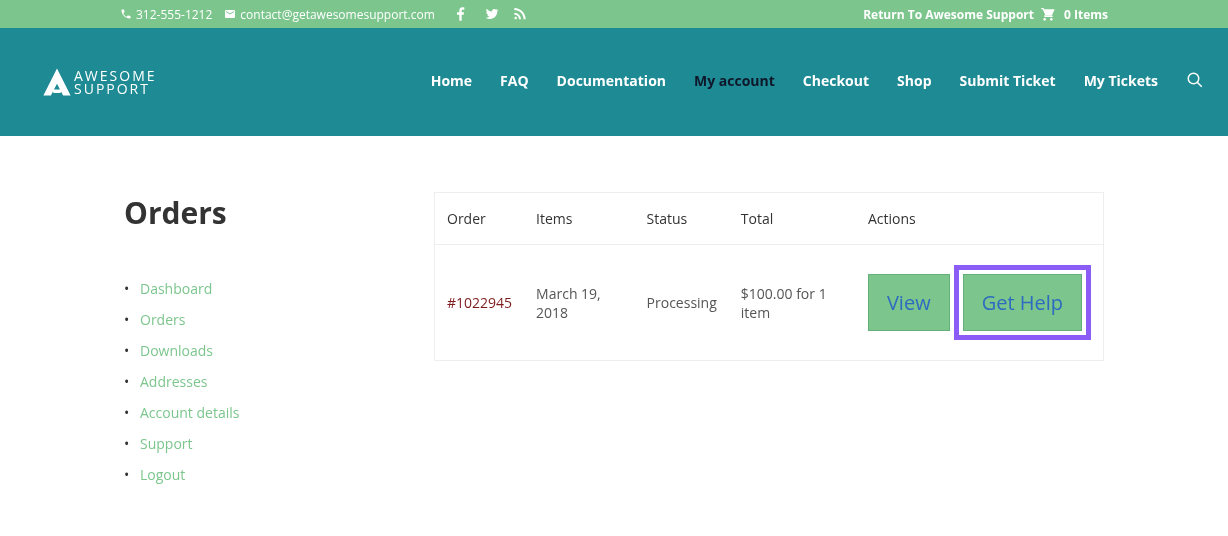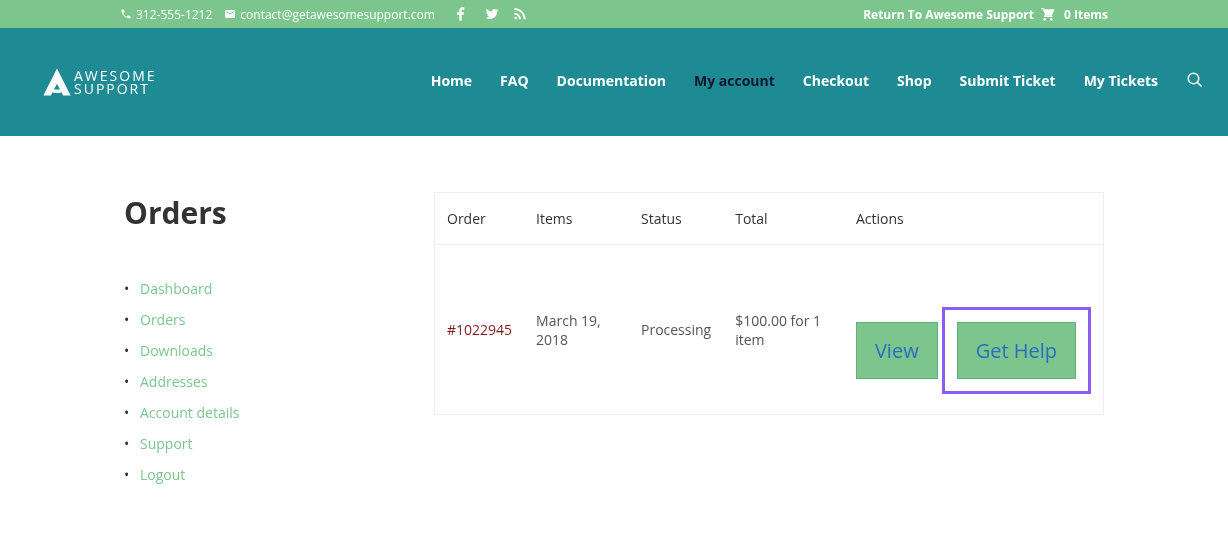--- a/index.html
+++ b/index.html
@@ -40,21 +40,21 @@
   .main { flex:1; }
 
   
   .orders { border:1px solid #eee; border-collapse:collapse; width:100%; font-size:14px; }
   .orders th { text-align:left; font-weight:400; color:#333; border-bottom:1px solid #eee; padding:16px 12px; }
   .orders td { padding:20px 12px; color:#555; border-bottom:1px solid #eee; vertical-align:middle; }
   .orders td.order-num a { color:#7f1d1d; }
   .actions-cell { white-space:nowrap; }
   .btn { display:inline-block; background:#7cc68d; color:#2d6bc0; font-size:20px; padding:14px 18px; margin-right:8px; cursor:pointer; border:1px solid #65b079; font-weight:400; }
   .btn:last-child { margin-right:0; }
-  .highlight-box { display:inline-block; border:3px solid #8b5cf6; padding:12px; margin-left:-4px;margin-top:42px; }
+  .highlight-box { display:inline-block; border:5px solid #8b5cf6; padding:4px; margin-left:-4px; }
 </style>
 </head>
 <body>
 
 <div class="topbar">
   <div class="topbar-left">
     <span class="contact-item">
       <span class="icon">
         <svg viewBox="0 0 24 24" width="12" height="12" fill="#fff">
             <path d="M6.6 10.8c1.4 2.8 3.8 5.2 6.6 6.6l2.2-2.2c.3-.3.7-.4 1-.2 1.2.4 2.4.6 3.6.6.6 0 1 .4 1 1V20c0 .6-.4 1-1 1C10.6 21 3 13.4 3 4c0-.6.4-1 1-1h3.4c.6 0 1 .4 1 1 0 1.2.2 2.4.6 3.6.1.3 0 .7-.2 1L6.6 10.8z"></path>

